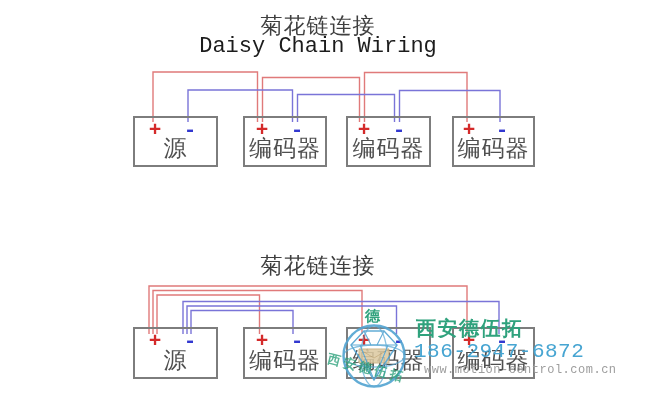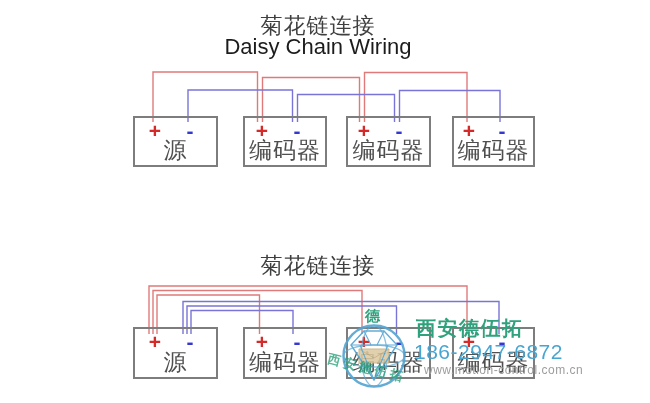--- a/index.html
+++ b/index.html
@@ -1,19 +1,19 @@
 <!DOCTYPE html>
 <html style="--page-bg: #ffffff; --wire-red: #e07a7a; --wire-blue: #7a74d8; --terminal-plus: #d42a2a; --terminal-minus: #3238d0; --box-border: #7d7d7d; --box-label: #4f4f4f; --title-zh: #3f3f3f; --title-en: #1c1c1c; --wm-green: #2fa27d; --wm-cyan: #47a5d2; --wm-gray: #9d9d9d; --globe-blue: #55a5d2; --globe-tan: #dccaa2;"><head>
 <meta charset="utf-8">
 <style>
   html,body{margin:0;padding:0;background:#ffffff;}
   .stage{
     position:relative;width:650px;height:403px;overflow:hidden;
     background:var(--page-bg,#ffffff);
-    font-family:Liberation Sans, sans-serif;
+    font-family:Liberation Mono, monospace;
   }
   .abs{position:absolute;}
   .title-zh{font-size:22px;letter-spacing:1px;color:var(--title-zh,#3f3f3f);white-space:nowrap;transform:translateX(-50%);}
   .title-en{font-size:22px;color:var(--title-en,#1c1c1c);white-space:nowrap;transform:translateX(-50%);}
   .wires{position:absolute;left:0;top:0;z-index:1;}
   .wire-red{fill:none;stroke:var(--wire-red,#e07a7a);stroke-width:1.4;}
   .wire-blue{fill:none;stroke:var(--wire-blue,#7a74d8);stroke-width:1.4;}
   .box{position:absolute;border:2px solid var(--box-border,#7d7d7d);box-sizing:border-box;z-index:2;background:transparent;}
   .term{position:absolute;top:1px;transform:translateX(-50%);font-weight:bold;font-size:21px;line-height:24px;}
   .term.plus{color:var(--terminal-plus,#d42a2a);}

